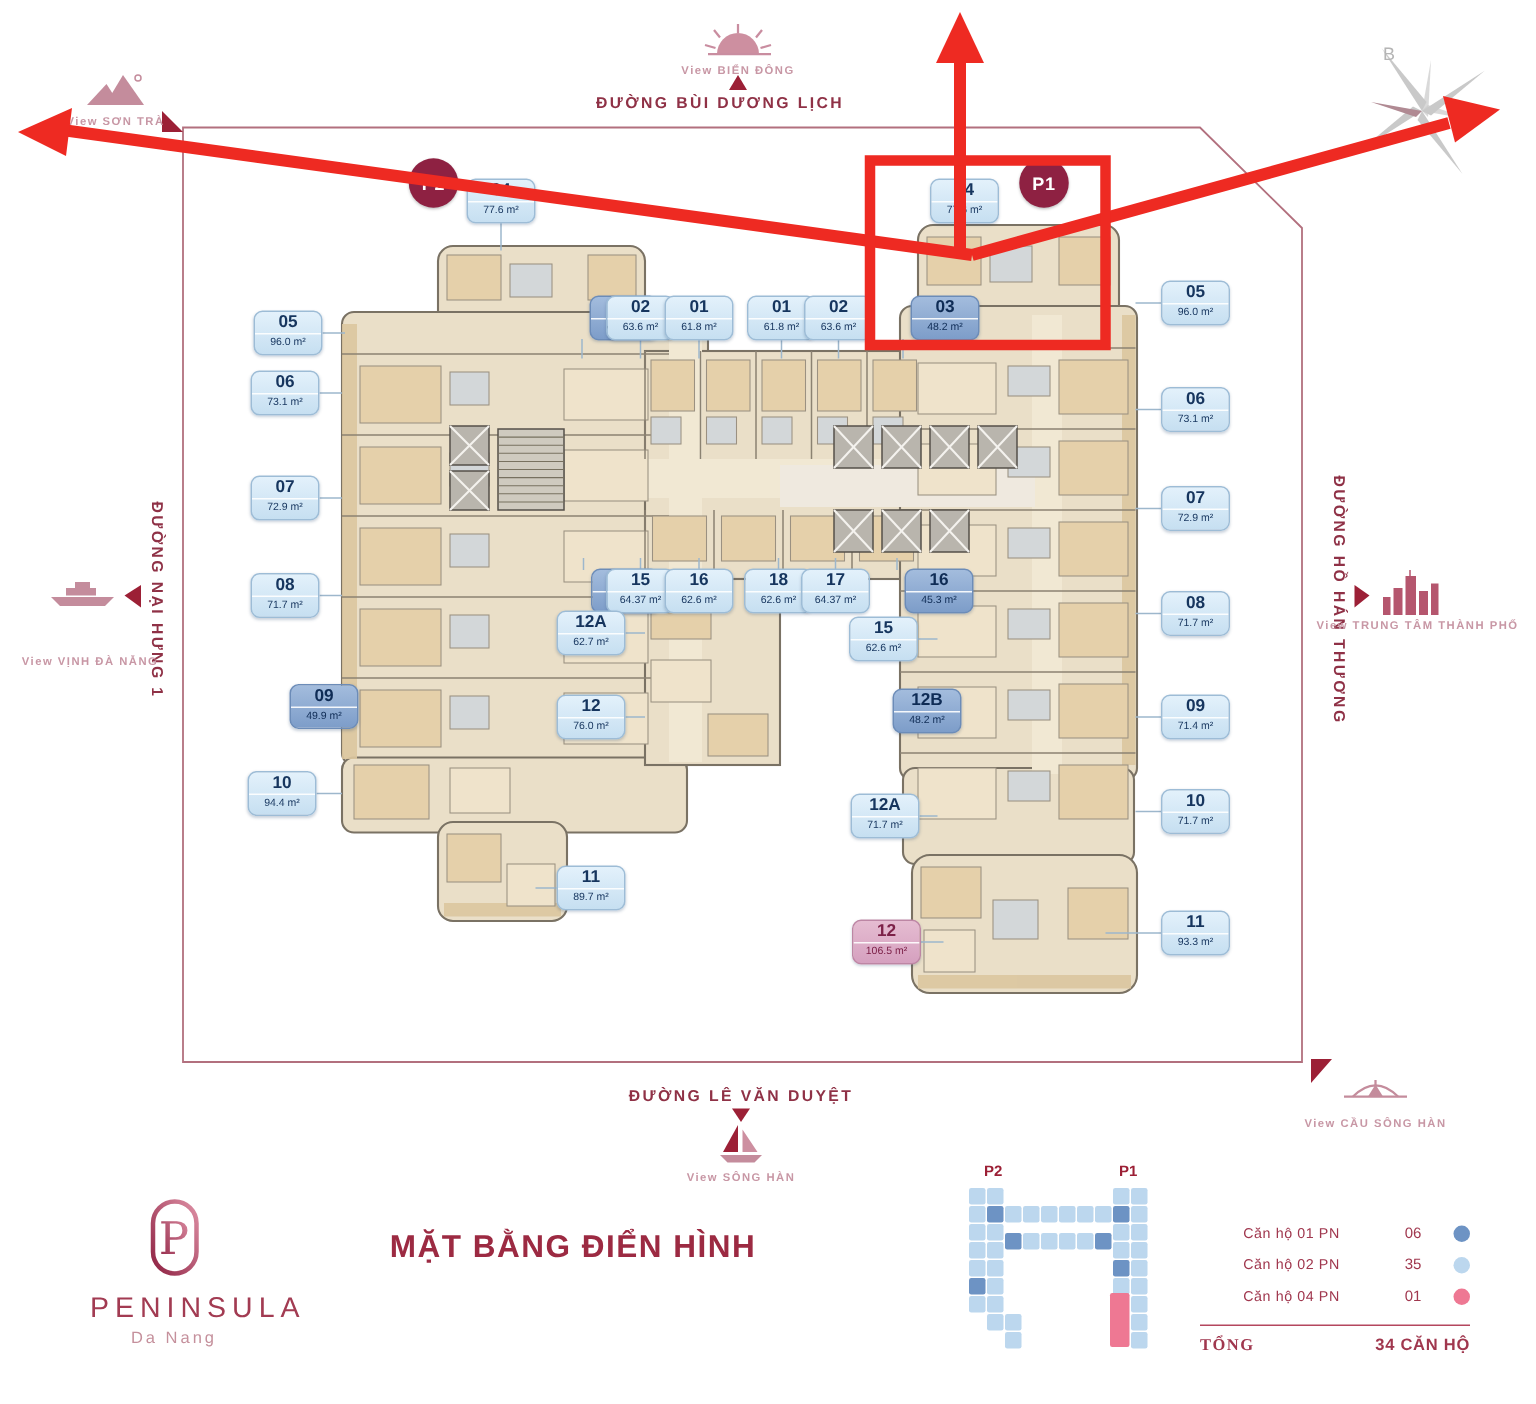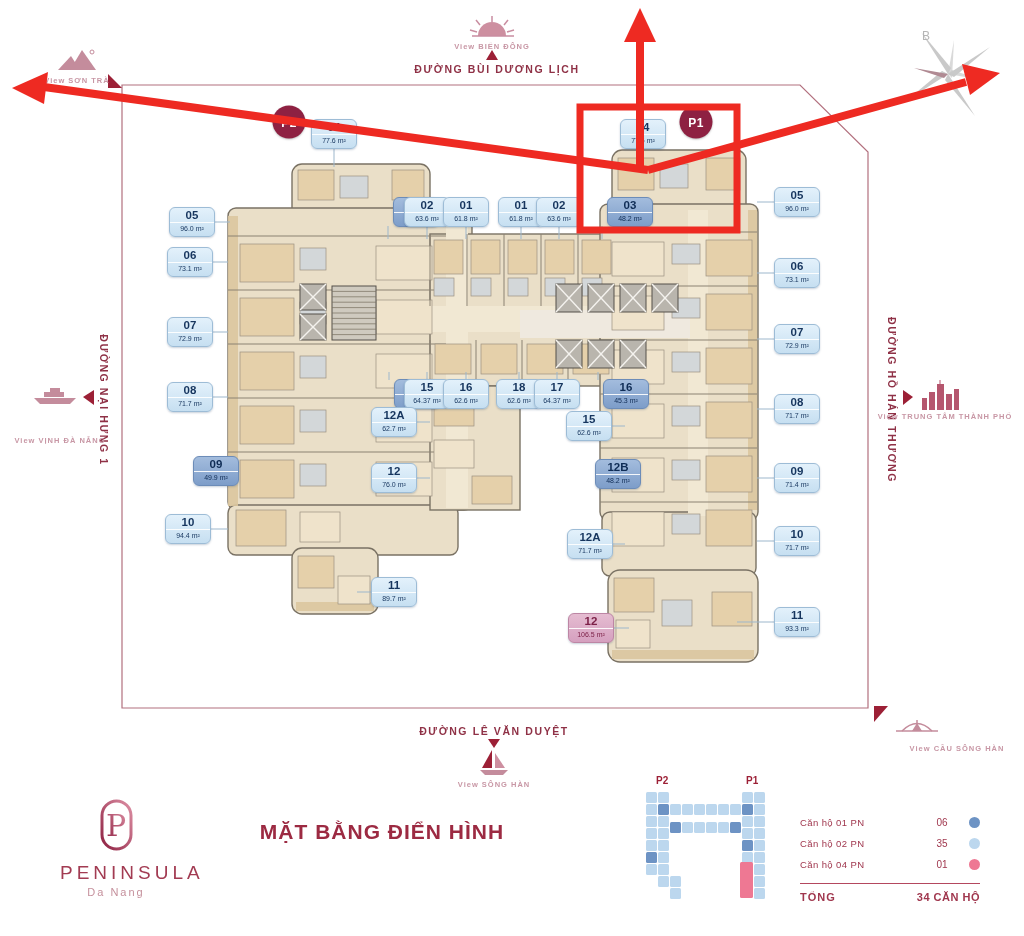--- a/index.html
+++ b/index.html
@@ -48,27 +48,27 @@
   
   .brand-block { position:absolute; left:60px; top:798px; width:112px; text-align:center; z-index:10; }
   .brand-name { font-size:19px; letter-spacing:4px; color:#a23b52; font-weight:400; margin-top:2px; }
   .brand-city { font-size:11px; letter-spacing:2px; color:#c5909c; margin-top:2px; }
   .title-block { position:absolute; left:232px; top:820px; width:300px; text-align:center; z-index:10; }
   .title-1 { font-size:21px; font-weight:600; color:#9c2a42; letter-spacing:1px; white-space:nowrap; }
   .title-2 { font-size:30px; font-weight:800; color:#a81e44; letter-spacing:1px; margin-top:3px; }
 
   .legend-block { position:absolute; left:800px; top:812px; width:180px; z-index:10; color:#a0374e; }
   .legend-row { display:flex; align-items:center; height:21px; }
-  .legend-row .lab { flex:1; font-size:9.5px; letter-spacing:.4px; }
+  .legend-row .lab { flex:1; font-size:9.5px; letter-spacing:.4px;text-align:center; }
   .legend-row .cnt { width:40px; text-align:center; font-size:10px; }
   .legend-row .dot-wrap { width:18px; display:flex; justify-content:flex-end; }
   .legend-dot { width:11px; height:11px; border-radius:50%; }
   .legend-div { border-top:1px solid #b4475e; margin:8px 0 7px; }
   .legend-total { display:flex; align-items:center; }
-  .legend-total .lab { flex:1; font-size:11px; font-weight:700; letter-spacing:1px; }
+  .legend-total .lab { flex:1; font-size:11px; font-weight:700; letter-spacing:1px;font-family:Liberation Serif, serif; }
   .legend-total .val { font-size:11px; font-weight:700; letter-spacing:.5px; }
 </style>
 </head>
 <body>
 
 <div id="canvas">
 
   <svg id="plan-svg" width="1024" height="936">
 
     <path d="M122,85 H800 L868,152 V708 H122 Z" fill="none" stroke="#b2707e" stroke-width="1.2"></path>
@@ -327,29 +327,29 @@
       <g transform="translate(894,714)" stroke="#c48c9c" fill="none" stroke-width="1.5">
         <line x1="2" y1="17" x2="44" y2="17"></line>
         <path d="M8,17 Q23,2 38,17"></path>
         <line x1="23" y1="6" x2="23" y2="17"></line>
         <polygon points="18,17 23,9 28,17" fill="#c48c9c" stroke="none"></polygon>
       </g>
     </g>
   </svg>
 
   <div class="anno h-center view-label" style="left:492px; top:42px;">View BIỂN ĐÔNG</div>
-  <div class="anno h-center street-label" style="left:497px; top:63px;text-align:right;">ĐƯỜNG BÙI DƯƠNG LỊCH</div>
+  <div class="anno h-center street-label" style="left:480px; top:63px;text-align:right;">ĐƯỜNG BÙI DƯƠNG LỊCH</div>
   <div class="anno h-center view-label" style="left:77px;  top:76px;">View SƠN TRÀ</div>
   <div class="anno street-label v-street" style="left:104px; top:400px;">ĐƯỜNG NẠI HƯNG 1</div>
   <div class="anno h-center view-label" style="left:60px;  top:409px;margin-top:27px;">View VỊNH ĐÀ NẴNG</div>
   <div class="anno street-label v-street" style="left:892px; top:400px;">ĐƯỜNG HỒ HÁN THƯƠNG</div>
   <div class="anno h-center view-label" style="left:945px; top:412px;">View TRUNG TÂM THÀNH PHỐ</div>
   <div class="anno h-center street-label" style="left:494px; top:725px;">ĐƯỜNG LÊ VĂN DUYỆT</div>
   <div class="anno h-center view-label" style="left:494px; top:780px;">View SÔNG HÀN</div>
-  <div class="anno h-center view-label" style="left:917px; top:744px;margin-left:40px;">View CẦU SÔNG HÀN</div>
+  <div class="anno h-center view-label" style="left:917px; top:744px;">View CẦU SÔNG HÀN</div>
 
   <div class="badge" style="left:289px; top:122px;">P2</div>
   <div class="badge" style="left:696px; top:122px;">P1</div>
 
   <div id="labels">
 
   <div class="pill t2" style="left: 192px; top: 222px;">
         <div class="num">05</div>
         <div class="area">96.0 m²</div>
       </div>

